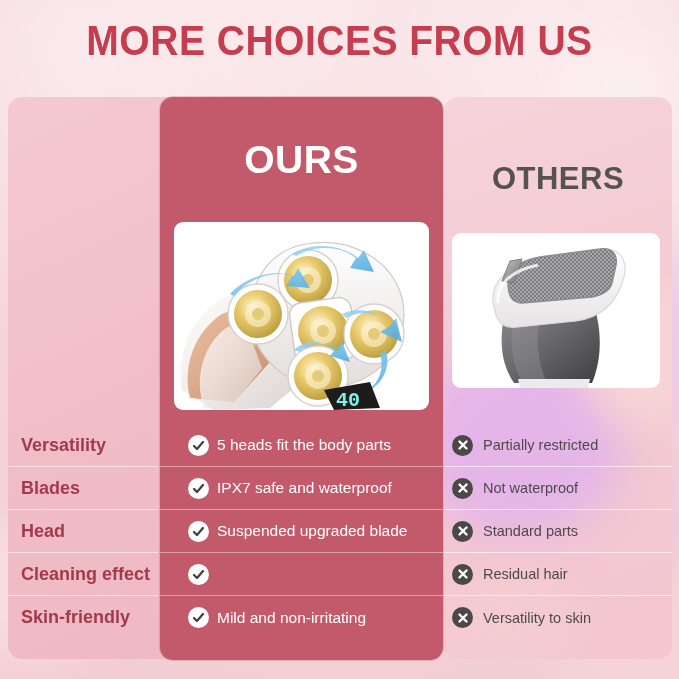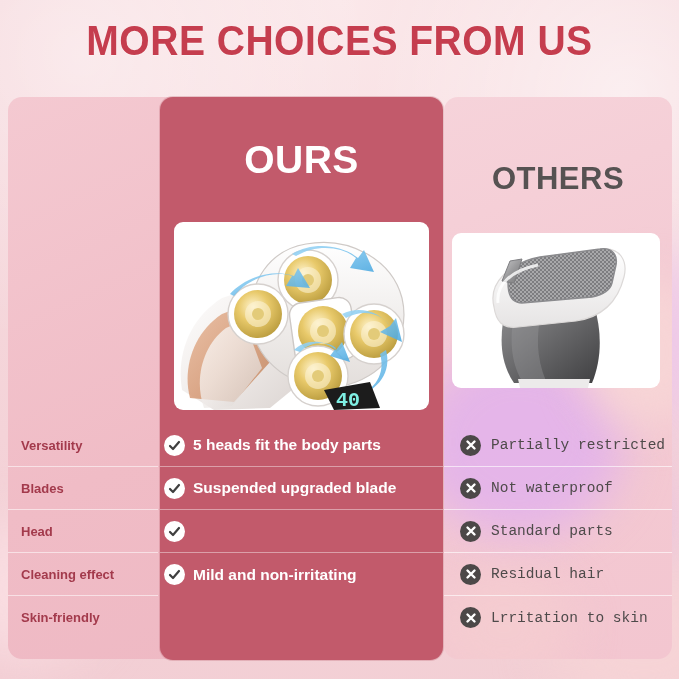--- a/index.html
+++ b/index.html
@@ -81,30 +81,30 @@
   .rows-others{left:444px;width:228px;}
 
   .row{
     height:43px;display:flex;align-items:center;box-sizing:border-box;
   }
   .rows-left .row{
     padding-left:13px;border-bottom:1px solid rgba(255,255,255,.55);
   }
   .rows-left .row:last-child{border-bottom:none;}
   .rows-ours .row{
-    padding-left:4px;border-bottom:1px solid rgba(255,255,255,.42);font-weight:bold;
+    padding-left:28px;border-bottom:1px solid rgba(255,255,255,.42);
   }
   .rows-ours .row:last-child{border-bottom:none;}
   .rows-others .row{
-    padding-left:16px;border-bottom:1px solid rgba(255,255,255,.62);font-family:Liberation Mono, monospace;
+    padding-left:8px;border-bottom:1px solid rgba(255,255,255,.62);
   }
   .rows-others .row:last-child{border-bottom:none;}
 
   .lbl-left{
-    font-size:13px;font-weight:bold;color:#a33a4c;white-space:nowrap;
+    font-size:18px;font-weight:bold;color:#a33a4c;white-space:nowrap;
   }
   .lbl-ours{
     font-size:15.5px;color:#ffffff;white-space:nowrap;margin-left:8px;
   }
   .lbl-others{
     font-size:14.5px;color:#4e4a4a;white-space:nowrap;margin-left:10px;
   }
 
   .mark{
     flex:0 0 auto;width:21px;height:21px;border-radius:50%;
@@ -283,20 +283,28 @@
           </svg>
       </span>
       <span class="lbl-ours">5 heads fit the body parts</span>
     </div>
     <div class="row">
       <span class="mark check">
         <svg width="13" height="13" viewBox="0 0 13 13">
             <path d="M2 7 L5 10 L11 3" fill="none" stroke="#3f3f3f" stroke-width="2.2" stroke-linecap="round" stroke-linejoin="round"></path>
           </svg>
       </span>
+      <span class="lbl-ours">IPX7 safe and waterproof</span>
+    </div>
+    <div class="row">
+      <span class="mark check">
+        <svg width="13" height="13" viewBox="0 0 13 13">
+            <path d="M2 7 L5 10 L11 3" fill="none" stroke="#3f3f3f" stroke-width="2.2" stroke-linecap="round" stroke-linejoin="round"></path>
+          </svg>
+      </span>
       <span class="lbl-ours">Suspended upgraded blade</span>
     </div>
     <div class="row">
       <span class="mark check">
         <svg width="13" height="13" viewBox="0 0 13 13">
             <path d="M2 7 L5 10 L11 3" fill="none" stroke="#3f3f3f" stroke-width="2.2" stroke-linecap="round" stroke-linejoin="round"></path>
           </svg>
       </span>
     </div>
     <div class="row">
@@ -341,17 +349,17 @@
           </svg>
       </span>
       <span class="lbl-others">Residual hair</span>
     </div>
     <div class="row">
       <span class="mark cross">
         <svg width="12" height="12" viewBox="0 0 12 12">
             <path d="M2.5 2.5 L9.5 9.5 M9.5 2.5 L2.5 9.5" fill="none" stroke="#ffffff" stroke-width="2.4" stroke-linecap="round"></path>
           </svg>
       </span>
-      <span class="lbl-others">Lrritation to skin</span>
+      <span class="lbl-others">Versatility to skin</span>
     </div>
   </div>
 
 </div>
 
 </body></html>

